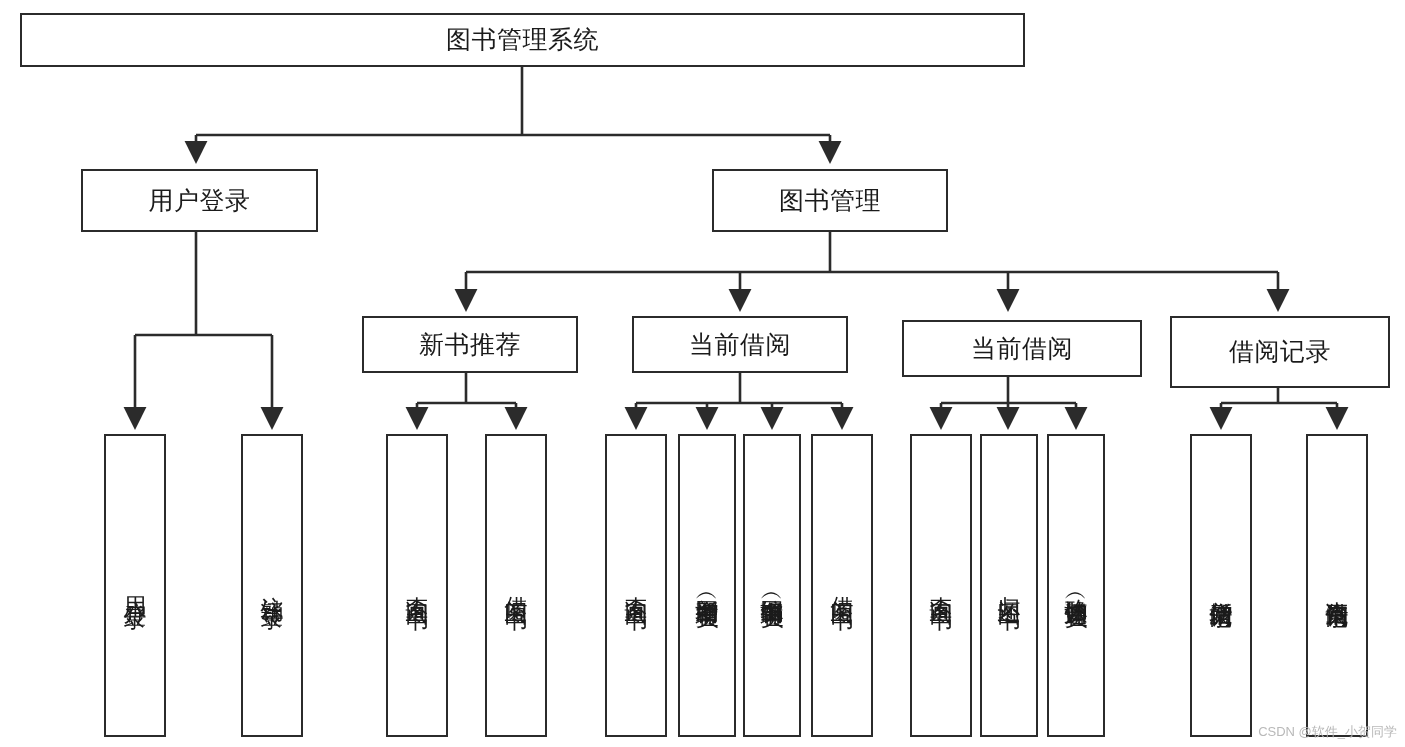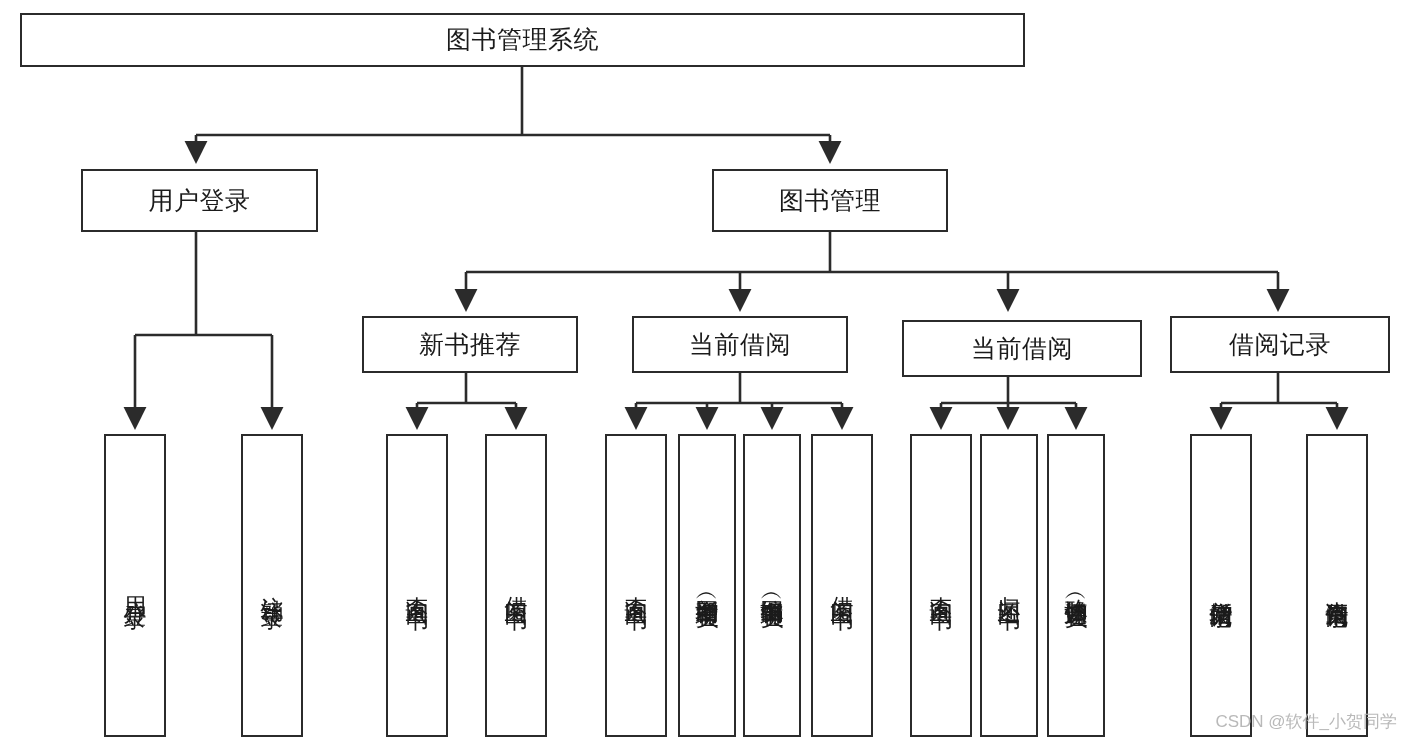--- a/index.html
+++ b/index.html
@@ -57,22 +57,22 @@
     line-height: 1.18;
     letter-spacing: 4px;
     text-align: center;
   }
   .vert.tight .node-label {
     letter-spacing: 1px;
   }
   #watermark {
     position: absolute;
     right: 8px;
-    bottom: 14px;
-    font-size: 17px;
+    bottom: 6px;
+    font-size: 13px;
     color: #b9b9b9;
     font-family: "Liberation Sans", "DejaVu Sans", sans-serif;
     white-space: nowrap;
     pointer-events: none;
   }
 </style>
 </head>
 <body>
 
 <div id="diagram-root">
@@ -144,21 +144,21 @@
   </div>
 
   <div class="node-box horiz" style="left:632px; top:316px; width:216px; height:57px;">
     <span class="node-label">当前借阅</span>
   </div>
 
   <div class="node-box horiz" style="left:902px; top:320px; width:240px; height:57px;">
     <span class="node-label">当前借阅</span>
   </div>
 
-  <div class="node-box horiz" style="left:1170px; top:316px; width:220px; height:57px;">
+  <div class="node-box horiz" style="left:1170px; top:316px; width:220px; height:72px;">
     <span class="node-label">借阅记录</span>
   </div>
 
   <div class="node-box vert" style="left:104px; top:434px; width:62px; height:303px;">
     <span class="node-label">用户登录</span>
   </div>
   <div class="node-box vert" style="left:241px; top:434px; width:62px; height:303px;">
     <span class="node-label">注销登录</span>
   </div>
 

